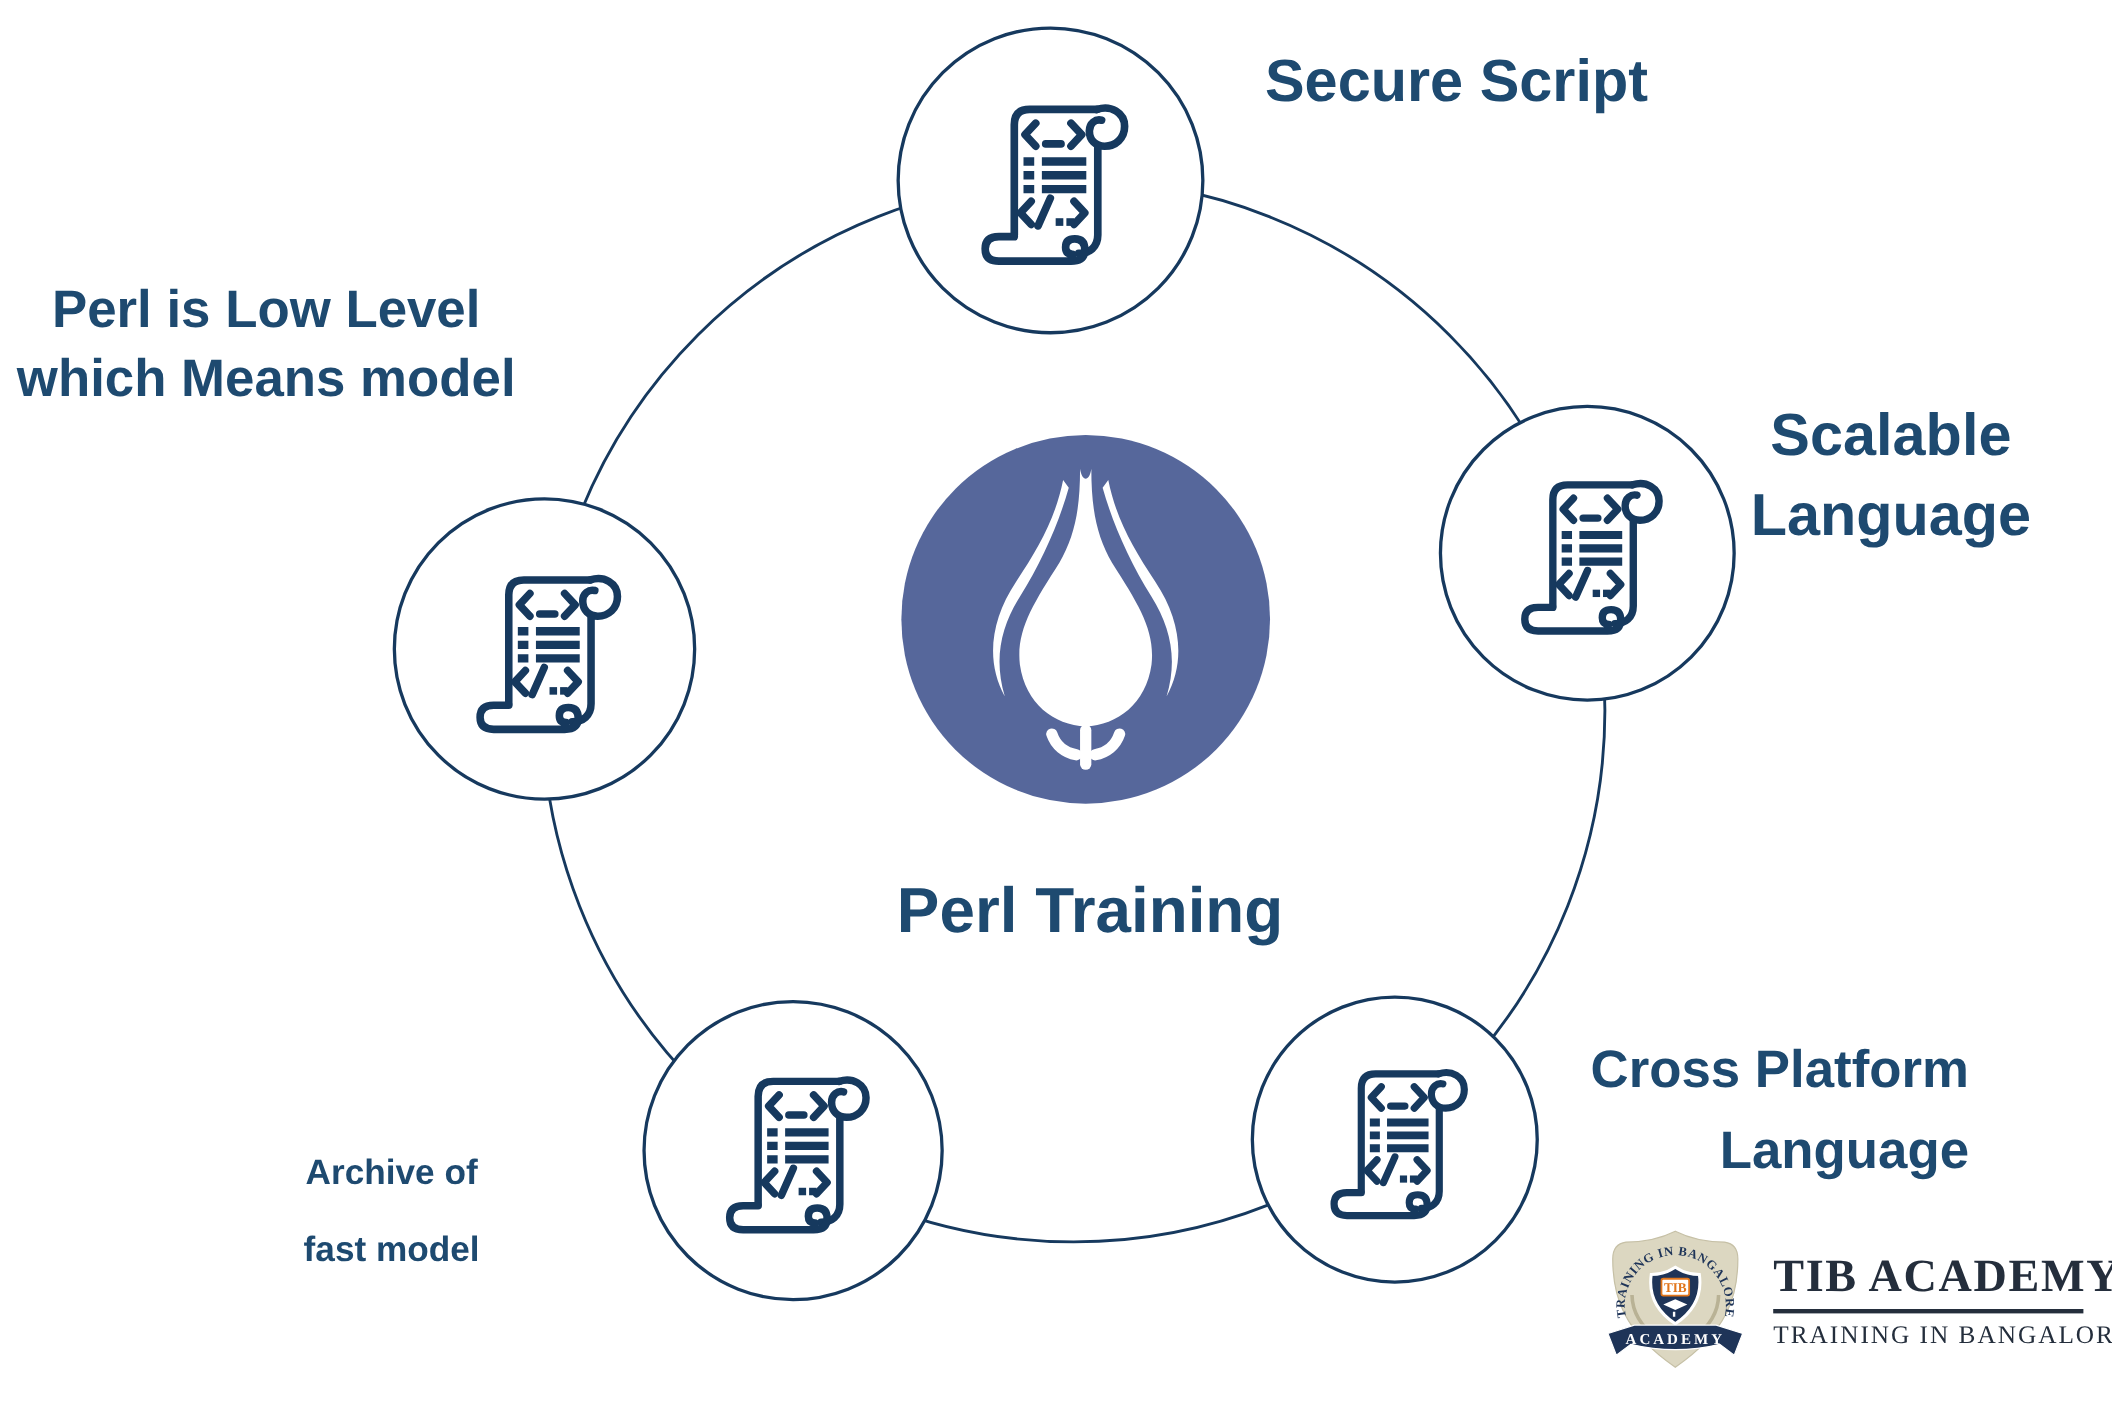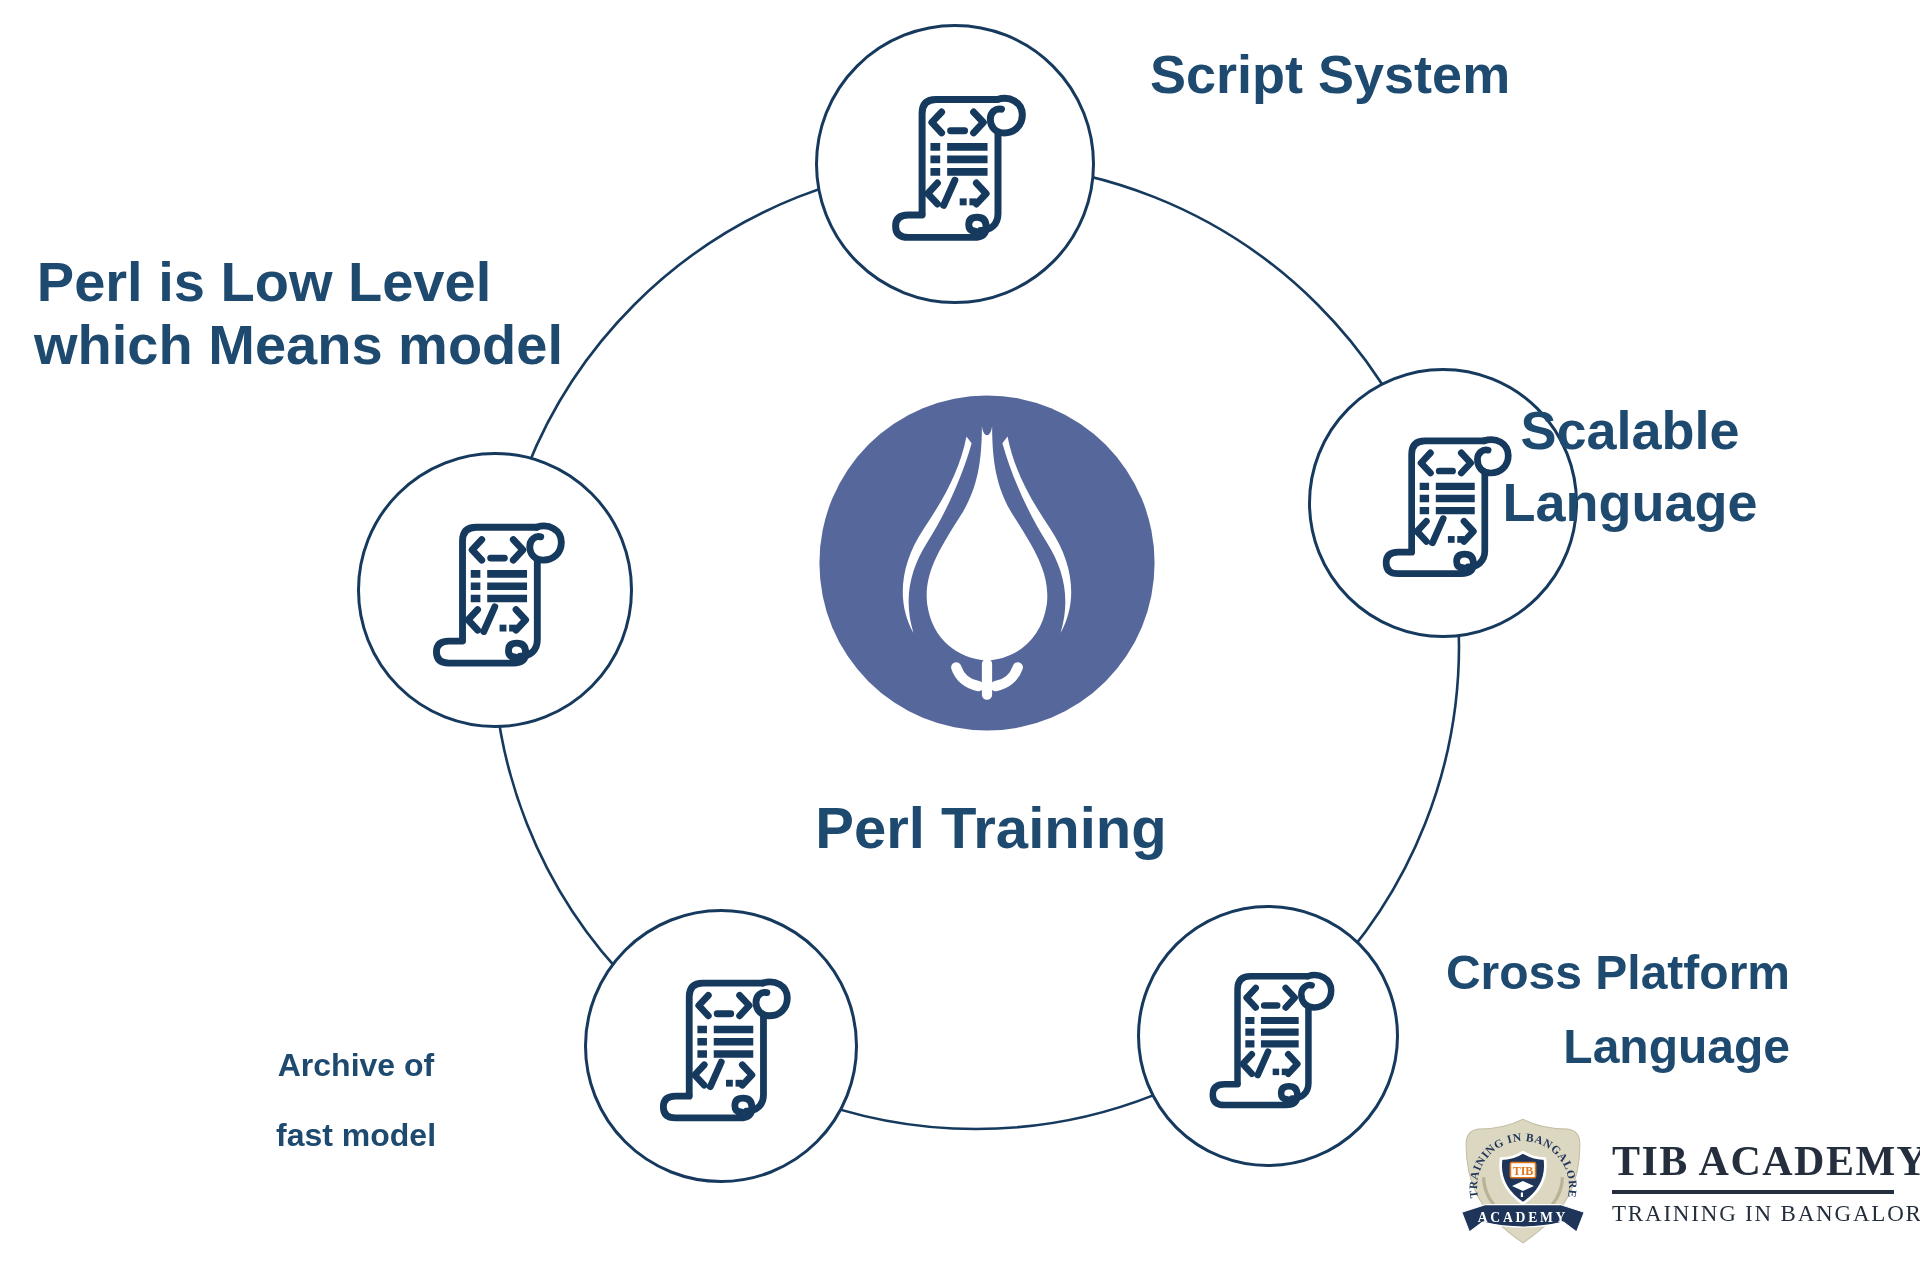--- a/index.html
+++ b/index.html
@@ -25,22 +25,22 @@
 
   .perl{position:absolute;left:816px;top:392px;width:342px;height:342px;z-index:2;}
   .perl svg{width:100%;height:100%;}
   .perl-disc{fill:var(--perl-blue,#56679B);}
   .perl-white{fill:#fff;}
   .perl-roots path{stroke:#fff;stroke-width:6;fill:none;stroke-linecap:round;}
 
   .label{position:absolute;color:var(--text,#1E4A70);font-weight:bold;z-index:3;text-align:center;}
   .lline{white-space:nowrap;}
   .lbl-secure{left:1150px;top:44px;font-size:54px;text-align:left;line-height:1.12;}
-  .lbl-lowlevel{left:34px;top:250px;width:460px;font-size:56px;line-height:63px;}
-  .lbl-scalable{left:1480px;top:360px;width:300px;font-size:54px;line-height:72px;margin-top:34px;}
+  .lbl-lowlevel{left:12px;top:250px;width:460px;font-size:48px;line-height:63px;}
+  .lbl-scalable{left:1569px;top:360px;width:300px;font-size:54px;line-height:72px;}
   .lbl-cross{left:1370px;top:936px;width:420px;font-size:48px;line-height:74px;text-align:right;}
   .lbl-archive{left:206px;top:1030px;width:300px;font-size:32px;line-height:70px;}
   .center-title{left:771px;top:796px;width:440px;font-size:58px;line-height:1.1;}
 
   .brand{position:absolute;left:1448px;top:1116px;display:flex;align-items:flex-start;z-index:3;}
   .badge{width:150px;height:140px;flex:0 0 auto;}
   .b-shield{fill:var(--badge-beige,#DCD7C1);stroke:#c6c0a6;stroke-width:1;}
   .b-arc-text{fill:var(--badge-navy,#1E3458);font:bold 10.5px "Liberation Serif",serif;letter-spacing:.6px;}
   .b-laurel{fill:none;stroke:#b9b295;stroke-width:3;}
   .b-inner-shield{fill:var(--badge-navy,#1E3458);stroke:#fff;stroke-width:2.5;}
@@ -131,21 +131,21 @@
         <path d="M118 161 C116 167 111 171 105 172"></path>
       </g>
     </svg>
   </div>
 
   <div class="label center-title">
     <div class="lline">Perl Training</div>
   </div>
 
   <div class="label lbl-secure">
-    <div class="lline">Script System</div>
+    <div class="lline">Secure Script</div>
   </div>
 
   <div class="label lbl-scalable">
     <div class="lline">Scalable</div>
     <div class="lline">Language</div>
   </div>
 
   <div class="label lbl-cross">
     <div class="lline">Cross Platform</div>
     <div class="lline">Language</div>

